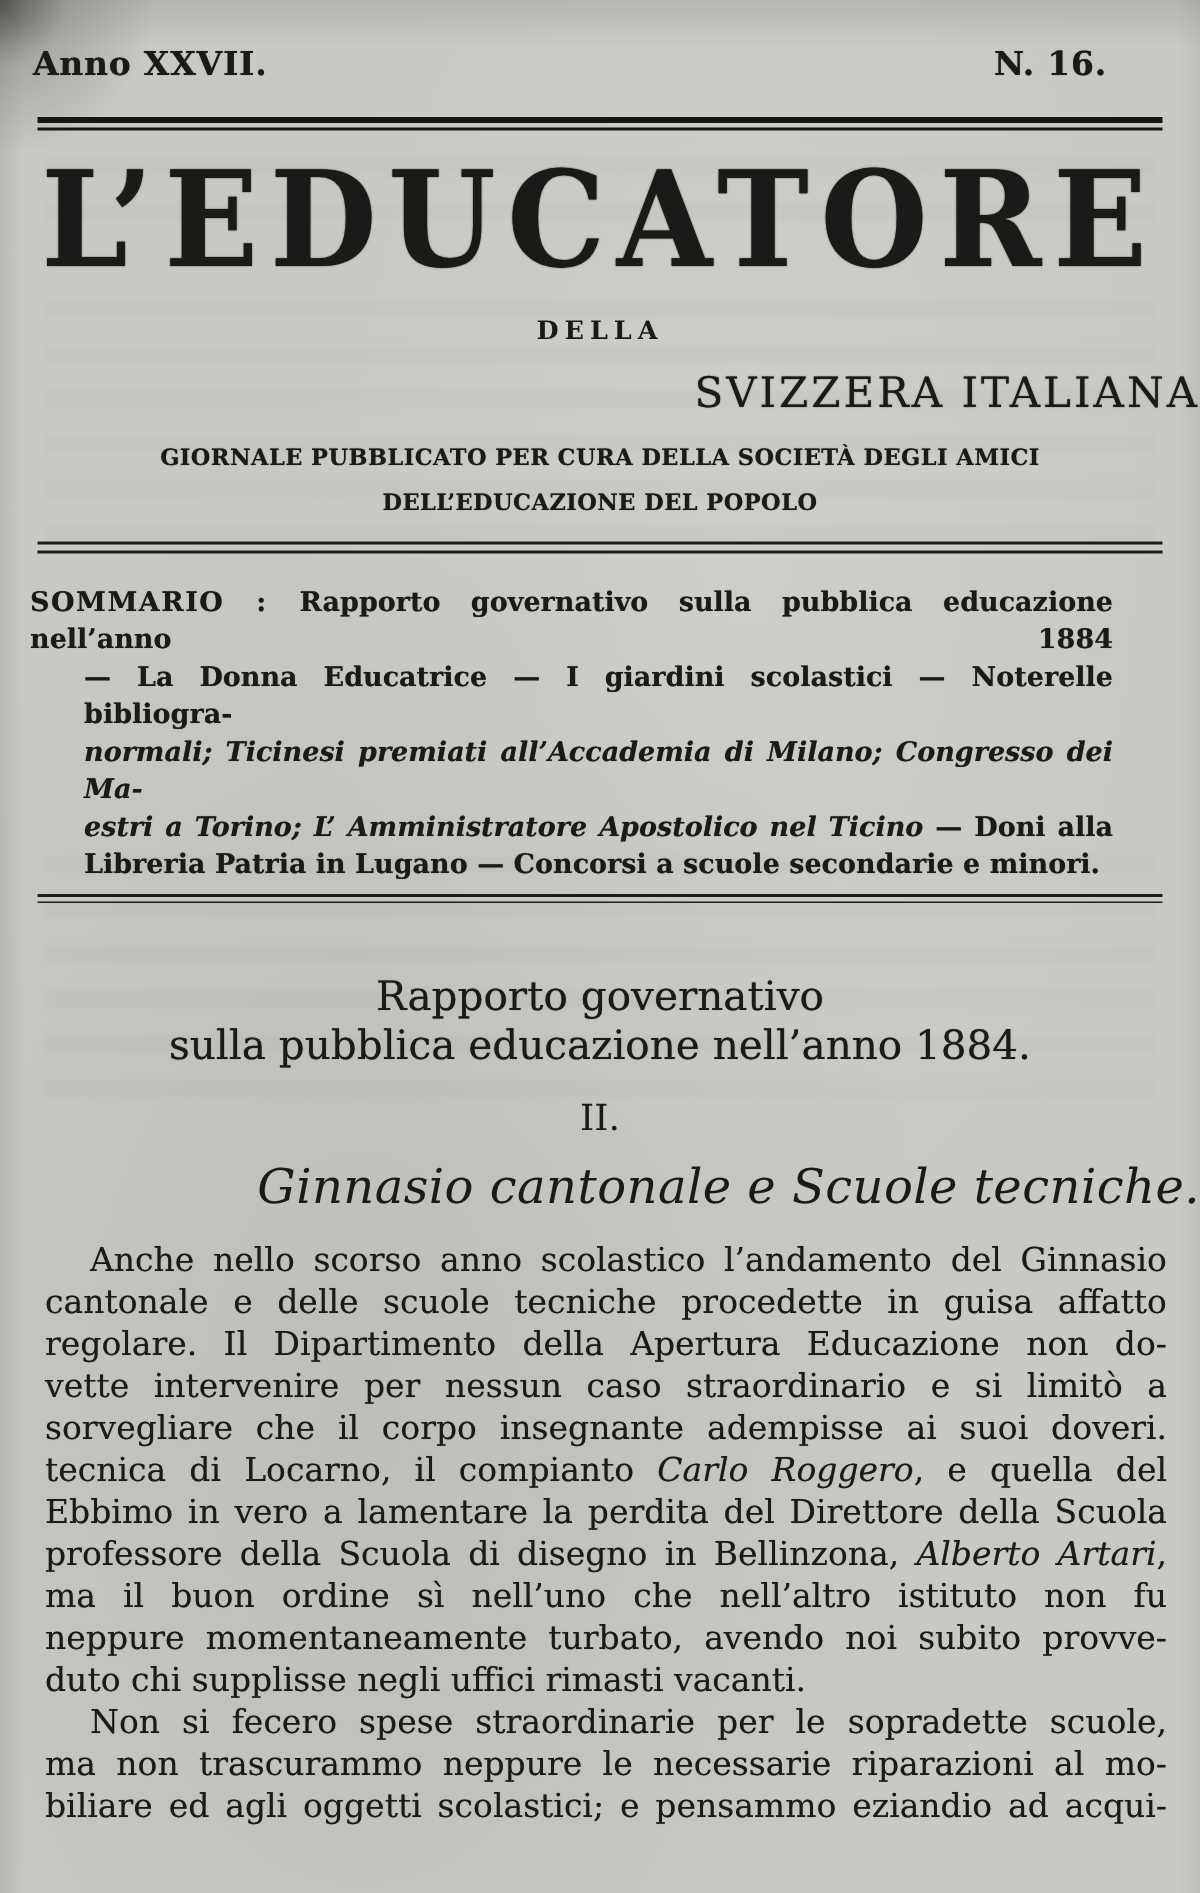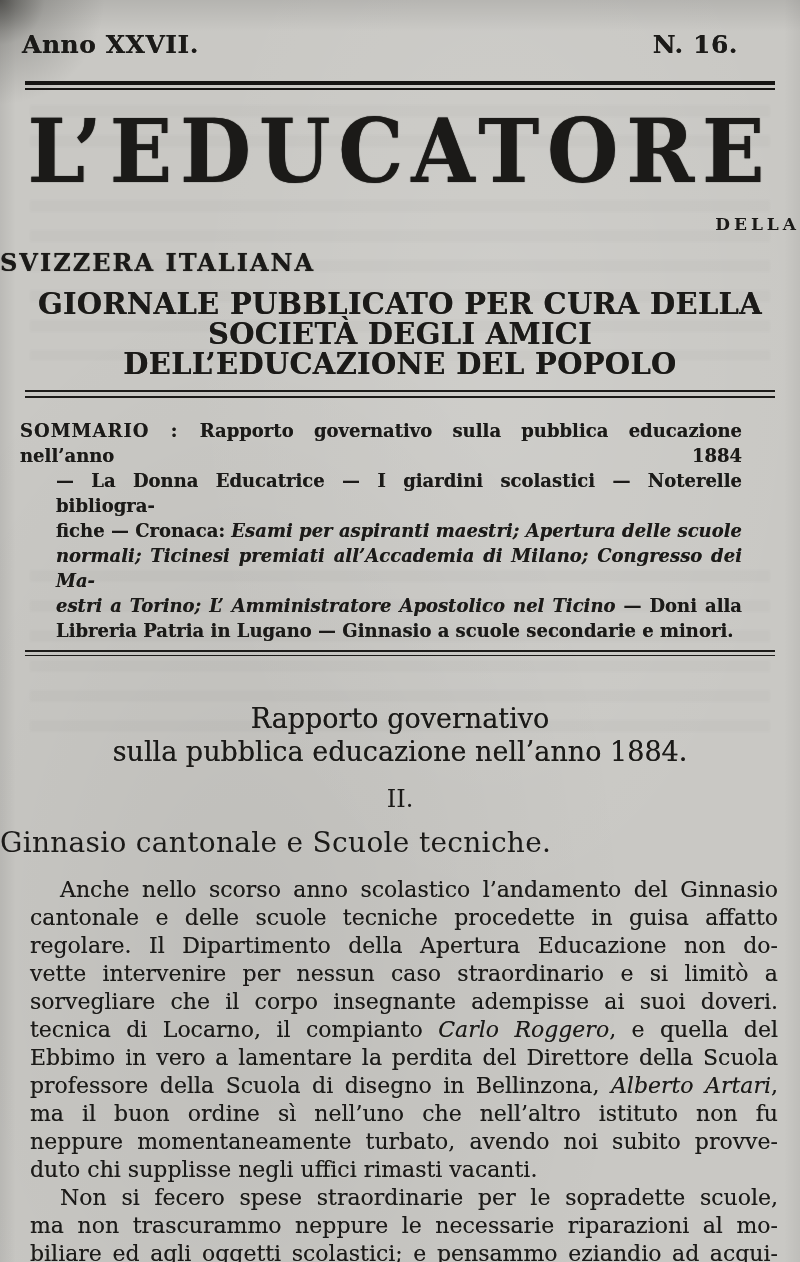--- a/index.html
+++ b/index.html
@@ -42,21 +42,21 @@
   .ghost.g2 { top: 560px; height: 180px; }
   .ghost.g3 { top: 95px;  height: 70px;  }
 
   .inner { position: relative; z-index: 2; }
 
   
   .issue-line {
     display: flex;
     align-items: flex-end;
     padding: 30px 62px 0 22px;
-    font-size: 25px;
+    font-size: 22px;
     font-weight: bold;
     letter-spacing: 0.5px;
     text-shadow: 0 0 0.6px rgba(25,25,20,0.75);
   }
   .issue-line .left   { flex: 1; text-align: left; }
   .issue-line .center { flex: 1.4; text-align: center; }
   .issue-line .right  { flex: 1; text-align: right; }
 
   .rule { margin-left: 25px; margin-right: 25px; }
   .rule-thickthin {
@@ -83,37 +83,37 @@
     line-height: 1.0;
     font-weight: bold;
     letter-spacing: 0.095em;
     transform: scaleY(1.08);
     transform-origin: top center;
     text-shadow: 0 0 1px rgba(20,20,16,0.85);
     white-space: nowrap;
   }
   .della {
     margin-top: 26px;
-    text-align: right;
+    text-align: center;
     font-size: 17px;
     font-weight: bold;
     letter-spacing: 4px;
   }
   .journal-subtitle {
     margin: 14px 0 0 0;
-    text-align: left;
-    font-size: 24px;
-    font-weight: bold;
+    text-align: right;
+    font-size: 28px;
+    font-weight: normal;
     letter-spacing: 2px;
     text-shadow: 0 0 0.8px rgba(20,20,16,0.8);
   }
   .publisher {
     margin-top: 12px;
     text-align: center;
-    font-size: 29px;
+    font-size: 15px;
     font-weight: bold;
     line-height: 30px;
     letter-spacing: 0.3px;
     text-shadow: 0 0 0.6px rgba(25,25,20,0.7);
   }
   .masthead .rule-double { margin-top: 11px; }
 
   
   .sommario {
     margin: 20px 58px 0 20px;
@@ -145,22 +145,23 @@
     text-shadow: 0 0 0.6px rgba(25,25,20,0.7);
   }
   .section-number {
     margin-top: 17px;
     text-align: center;
     font-size: 24px;
     font-weight: normal;
   }
   .section-title {
     margin-top: 13px;
-    text-align: left;
-    font-size: 28px;
+    text-align: right;
+    font-size: 32px;
+    font-style: italic;
     letter-spacing: 0.3px;
   }
   .body-text {
     margin: 17px 22px 0 30px;
     font-size: 22px;
     line-height: 28px;
     text-shadow: 0 0 0.45px rgba(25,25,20,0.55);
   }
   .para .tline.pfirst { text-indent: 30px; }
 </style>
@@ -194,24 +195,23 @@
         <div>GIORNALE PUBBLICATO PER CURA DELLA SOCIETÀ DEGLI AMICI</div>
         <div>DELL’EDUCAZIONE DEL POPOLO</div>
       </div>
 
       <div class="rule rule-double"></div>
     </header>
 
     <section class="sommario">
         <div class="tline first"><span class="lbl">SOMMARIO : </span><span>Rapporto governativo sulla pubblica educazione nell’anno 1884</span></div>
         <div class="tline cont"><span>— La Donna Educatrice — I giardini scolastici — Noterelle bibliogra-</span></div>
-        <div class="tline cont"><span>fiche — Cronaca: </span><span class="it">Esami per aspiranti maestri; Apertura delle scuole</span></div>
         <div class="tline cont"><span class="it">normali; Ticinesi premiati all’Accademia di Milano; Congresso dei Ma-</span></div>
         <div class="tline cont"><span class="it">estri a Torino; L’ Amministratore Apostolico nel Ticino</span><span> — Doni alla</span></div>
-        <div class="tline cont last"><span>Libreria Patria in Lugano — Ginnasio a scuole secondarie e minori.</span></div>
+        <div class="tline cont last"><span>Libreria Patria in Lugano — Concorsi a scuole secondarie e minori.</span></div>
       </section>
 
     <div class="rule rule-double-thin sommario-rule"></div>
 
     <article>
       <h3 class="article-heading">
         <div>Rapporto governativo</div>
         <div>sulla pubblica educazione nell’anno 1884.</div>
       </h3>
 

